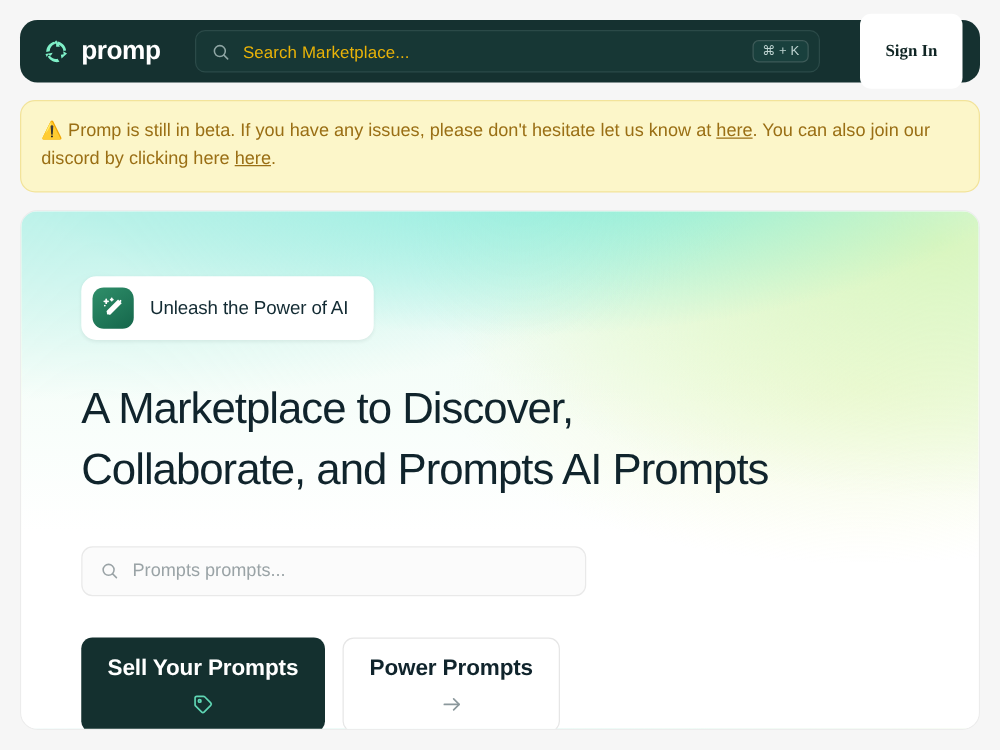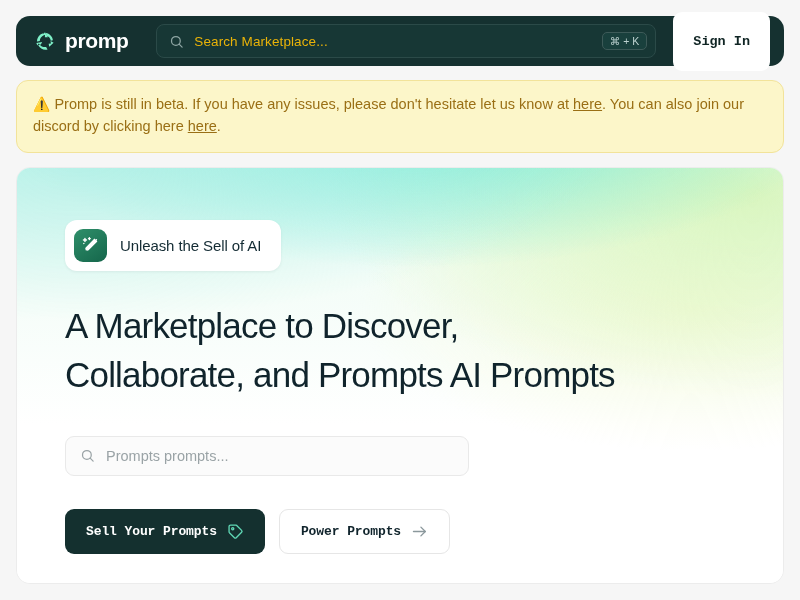--- a/index.html
+++ b/index.html
@@ -89,21 +89,21 @@
     white-space: nowrap;
     background: #19403d;
   }
 
   .signin {
     flex: 0 0 auto;
     background: #ffffff;
     color: #102524;
     border: none;
     border-radius: 9px;
-    font-family: Liberation Mono, monospace;
+    font-family: Liberation Serif, serif;
     font-size: 13.5px;
     font-weight: bold;
     padding: 22px 20px;
     cursor: pointer;
     margin-left: auto;
   }
 
   
   .banner {
     background: #fcf6c9;
@@ -212,25 +212,26 @@
     margin-top: 33px;
     display: flex;
     gap: 14px;
   }
 
   .btn {
     display: inline-flex;
     align-items: center;
     gap: 10px;
     border-radius: 9px;
-    font-family: Liberation Mono, monospace;
-    font-size: 13px;
+    font-family: Liberation Sans, sans-serif;
+    font-size: 18px;
     font-weight: bold;
     cursor: pointer;
     letter-spacing: -0.1px;
+    flex-direction: column;
   }
 
   .btn-primary {
     background: #14302f;
     color: #ffffff;
     border: none;
     padding: 14px 21px;
   }
 
   .btn-secondary {
@@ -289,21 +290,21 @@
       <div class="badge">
         <span class="badge-icon">
           <svg class="icon" width="19" height="19" viewBox="0 0 24 24" fill="none" stroke="#ffffff" stroke-width="1.8" stroke-linecap="round" stroke-linejoin="round">
             <path d="M19.5 4.6 L9.2 14.9 L6.6 17.5 L6.6 17.5 L9.1 14.9"></path>
             <path d="M17.0 3.3 L20.7 7.0 L9.6 18.1 C8.9 18.8 7.9 18.8 7.2 18.1 L5.9 16.8 C5.2 16.1 5.2 15.1 5.9 14.4 Z" fill="#ffffff" stroke="none"></path>
             <path d="M5.0 3.2 L5.0 7.0 M3.1 5.1 L6.9 5.1"></path>
             <path d="M10.6 2.2 L10.6 4.4 M9.5 3.3 L11.7 3.3"></path>
             <circle cx="3.6" cy="9.4" r="0.9" fill="#ffffff" stroke="none"></circle>
           </svg>
         </span>
-        <span class="badge-text">Unleash the Sell of AI</span>
+        <span class="badge-text">Unleash the Power of AI</span>
       </div>
 
       <h1 class="headline">
         <span>A Marketplace to Discover,</span><br>
         <span>Collaborate, and Prompts AI Prompts</span>
       </h1>
 
       <div class="prompt-search">
         <span>
           <svg class="icon" width="15" height="15" viewBox="0 0 24 24" fill="none" stroke="#9aa3a6" stroke-width="2" stroke-linecap="round">

